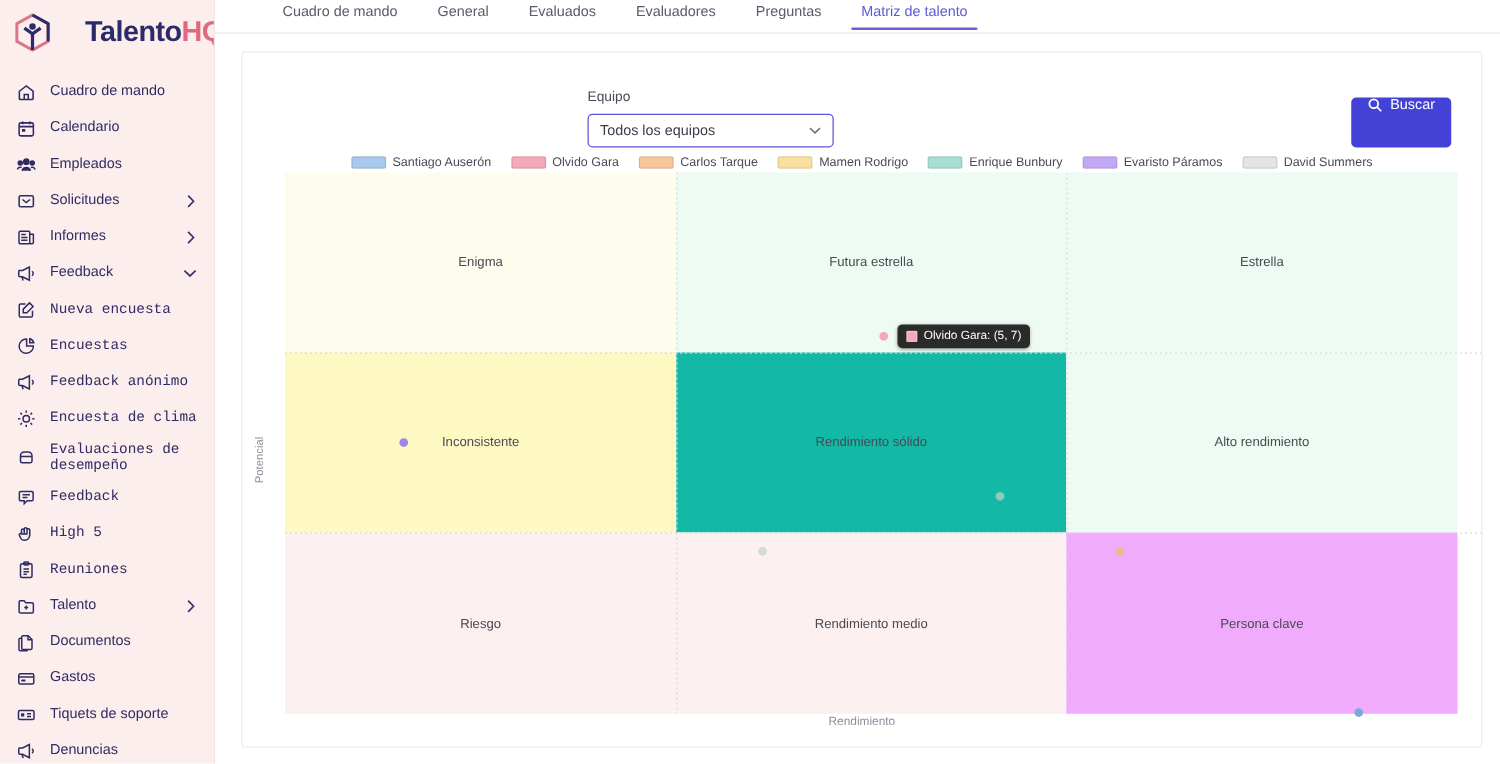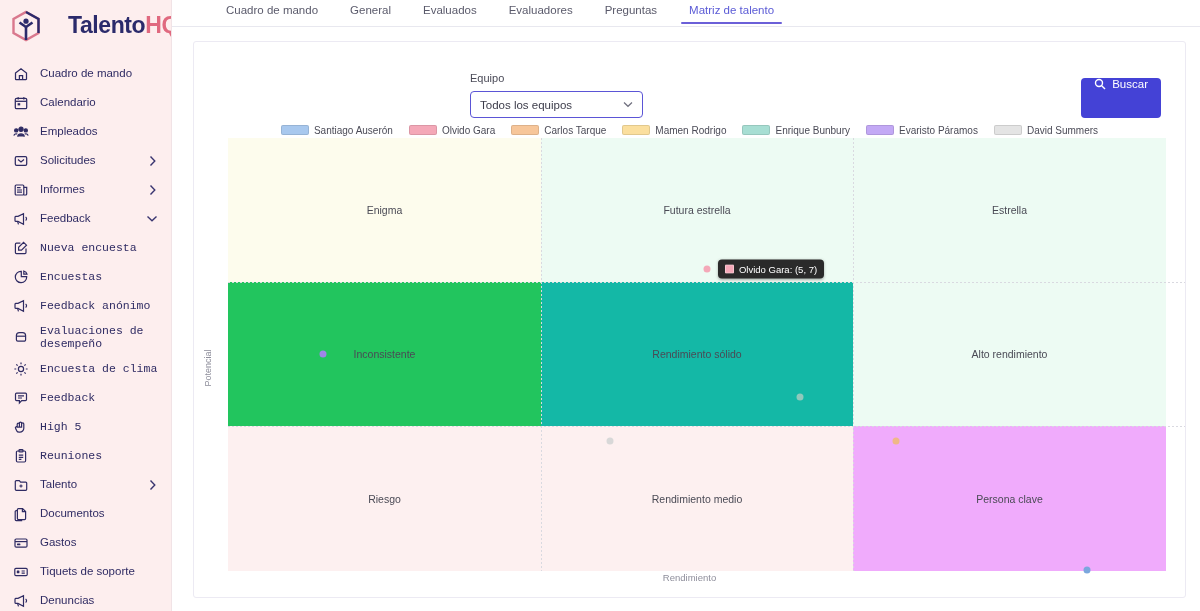--- a/index.html
+++ b/index.html
@@ -95,21 +95,21 @@
   .select {
     width: 159px; height: 27px;
     border: 1px solid #e2e0ea; border-radius: 4px;
     background: #fff;
     display: flex; align-items: center;
     padding: 0 9px;
     font-size: 11.5px; color: #3c3c4a;
     cursor: pointer;
     position: relative;
   }
-  .select.focused { border: 1.5px solid #5b55d6; width: 173px; }
+  .select.focused { border: 1.5px solid #5b55d6; width: 197px; }
   .select .val { flex: 1 1 auto; }
   .select .caret { color: #6f6f80; font-size: 9px; }
   .spacer-a { width: 256px; }
   .btn-search {
     position: absolute; right: 24px; bottom: 0;
     background: #4442d6; color: #fff;
     border: none; border-radius: 4px;
     height: 40px; padding: 0 13px;
     font-size: 11.5px;
     display: flex; align-items: flex-start; gap: 6px;
@@ -309,38 +309,38 @@
         <span class="ico">
             <svg width="16" height="16" viewBox="0 0 16 16" fill="none" stroke="#2f2b63" stroke-width="1.2">
               <path d="M2 6.2 v3.2 a1 1 0 0 0 1 1 h2 l5.5 2.8 V2.6 L5 5.3 H3 a1 1 0 0 0 -1 .9 Z"></path>
               <path d="M4.6 10.6 l.9 2.8"></path>
               <path d="M12.6 6 a2.2 2.2 0 0 1 0 3.6"></path>
             </svg>
           </span>
         <span class="lbl">Feedback anónimo</span>
       </div>
 
+      <div class="nav-item sub">
+        <span class="ico">
+            <svg width="16" height="16" viewBox="0 0 16 16" fill="none" stroke="#2f2b63" stroke-width="1.2">
+              <circle cx="8" cy="8" r="2.6"></circle>
+              <path d="M8 1.4 v1.8 M8 12.8 v1.8 M1.4 8 h1.8 M12.8 8 h1.8 M3.3 3.3 l1.3 1.3 M11.4 11.4 l1.3 1.3 M12.7 3.3 l-1.3 1.3 M4.6 11.4 l-1.3 1.3"></path>
+            </svg>
+          </span>
+        <span class="lbl">Encuesta de clima</span>
+      </div>
+
       <div class="nav-item sub two-line">
         <span class="ico">
             <svg width="16" height="16" viewBox="0 0 16 16" fill="none" stroke="#2f2b63" stroke-width="1.2">
               <path d="M3.4 6.6 a3 3 0 0 1 3 -3 h3.2 a3 3 0 0 1 3 3 v4.2 a1.4 1.4 0 0 1 -1.4 1.4 H4.8 a1.4 1.4 0 0 1 -1.4 -1.4 Z"></path>
               <path d="M3.4 7.2 h9.2"></path>
             </svg>
           </span>
         <span class="lbl">Evaluaciones de desempeño</span>
-      </div>
-
-      <div class="nav-item sub">
-        <span class="ico">
-            <svg width="16" height="16" viewBox="0 0 16 16" fill="none" stroke="#2f2b63" stroke-width="1.2">
-              <circle cx="8" cy="8" r="2.6"></circle>
-              <path d="M8 1.4 v1.8 M8 12.8 v1.8 M1.4 8 h1.8 M12.8 8 h1.8 M3.3 3.3 l1.3 1.3 M11.4 11.4 l1.3 1.3 M12.7 3.3 l-1.3 1.3 M4.6 11.4 l-1.3 1.3"></path>
-            </svg>
-          </span>
-        <span class="lbl">Encuesta de clima</span>
       </div>
 
       <div class="nav-item sub">
         <span class="ico">
             <svg width="16" height="16" viewBox="0 0 16 16" fill="none" stroke="#2f2b63" stroke-width="1.2">
               <path d="M2.5 4.2 a1 1 0 0 1 1 -1 h9 a1 1 0 0 1 1 1 v5.4 a1 1 0 0 1 -1 1 H8.7 L6.4 13 v-2.4 H3.5 a1 1 0 0 1 -1 -1 Z"></path>
               <path d="M5 5.8 h6 M5 8 h4"></path>
             </svg>
           </span>
         <span class="lbl">Feedback</span>
@@ -509,21 +509,21 @@
           <div class="cell" style="background:#fdfced">
               <span class="q-label">Enigma</span>
             </div>
           <div class="cell" style="background:#edfbf3">
               <span class="q-label">Futura estrella</span>
             </div>
           <div class="cell" style="background:#edfbf3">
               <span class="q-label">Estrella</span>
             </div>
 
-          <div class="cell" style="background:#22c55e">
+          <div class="cell" style="background:#fef9c3">
               <span class="q-label">Inconsistente</span>
             </div>
           <div class="cell" style="background:#14b8a6">
               <span class="q-label">Rendimiento sólido</span>
             </div>
           <div class="cell" style="background:#edfbf3">
               <span class="q-label">Alto rendimiento</span>
             </div>
 
           <div class="cell" style="background:#fdf0f0">

